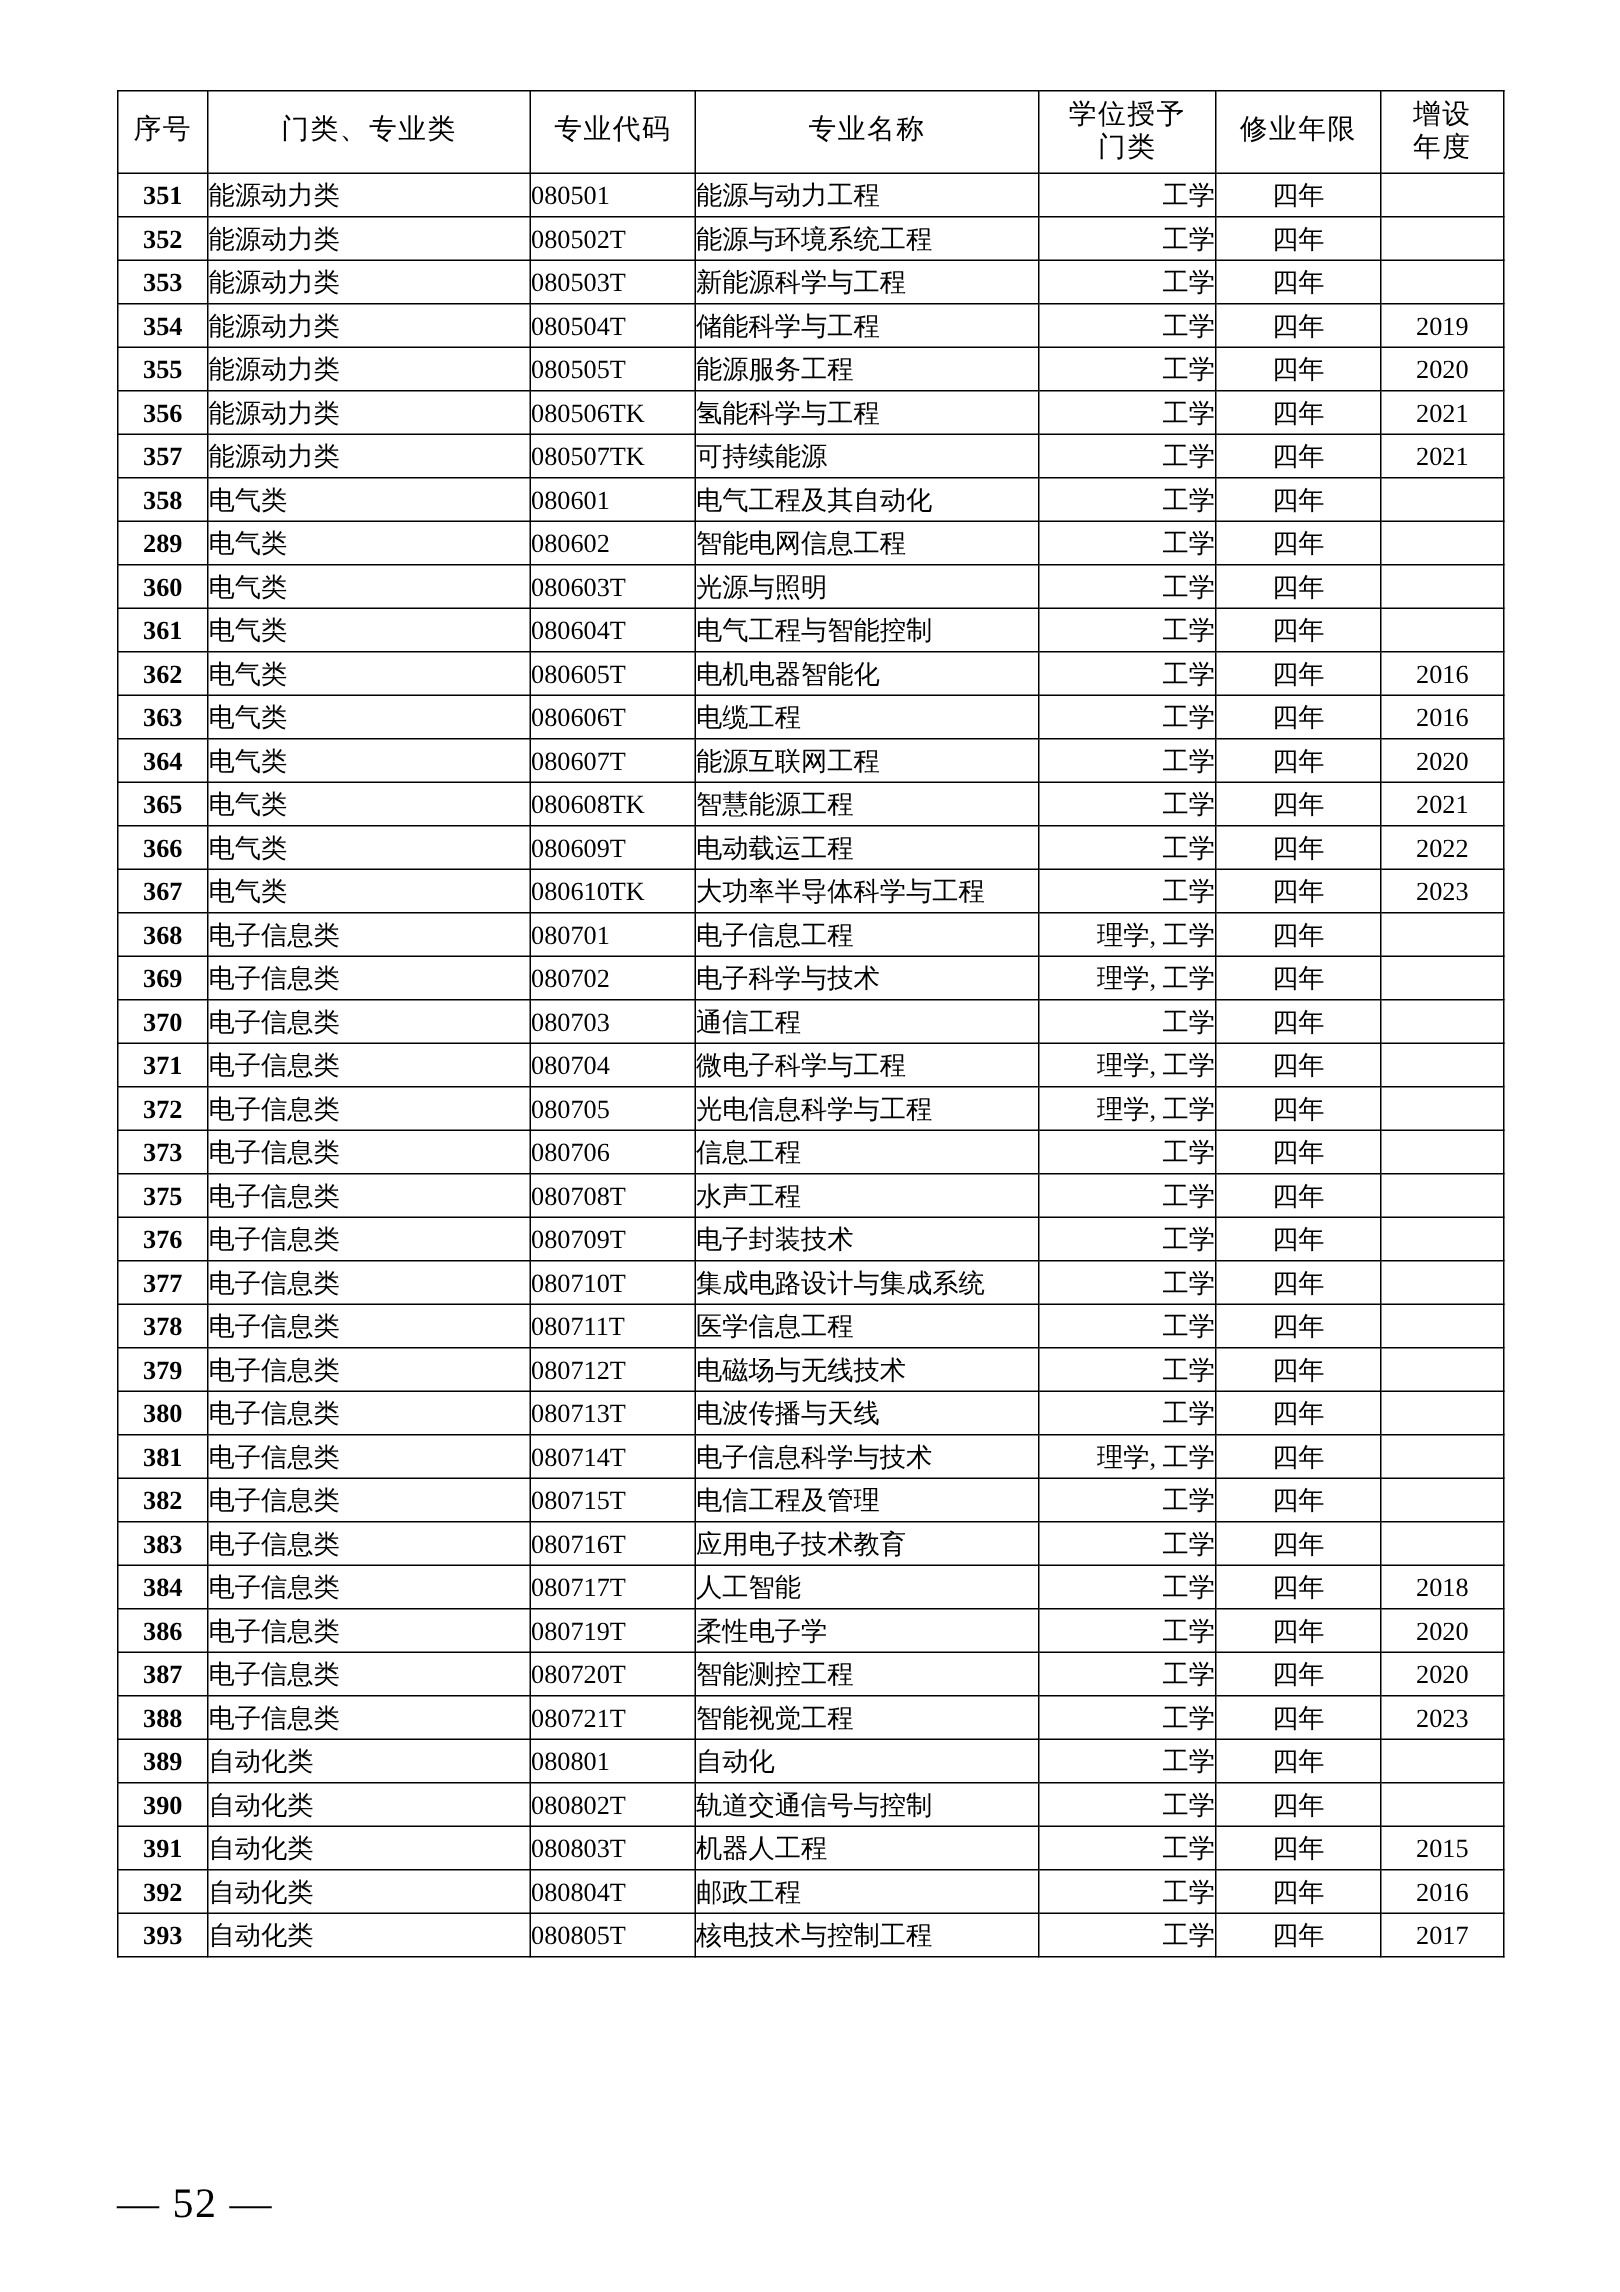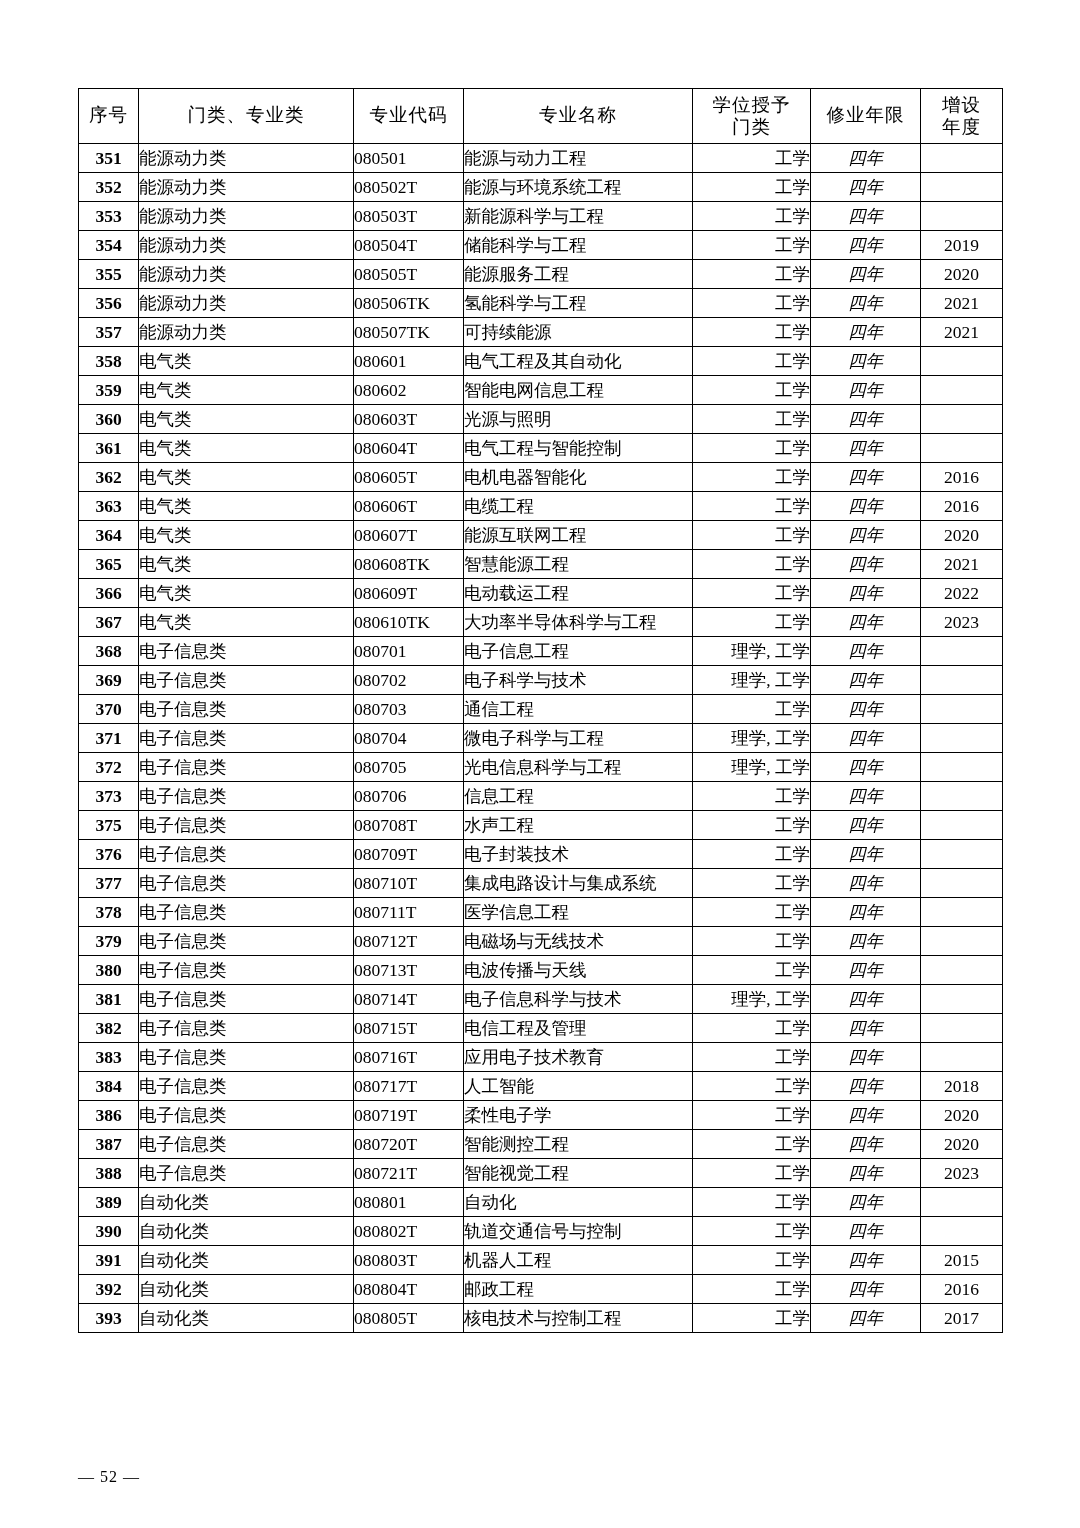--- a/index.html
+++ b/index.html
@@ -11,21 +11,21 @@
     width: 1080px;
     height: 1528px;
     font-family: "Liberation Serif", "DejaVu Serif", serif;
     color: #000000;
     position: relative;
   }
   .page {
     width: 1080px;
     height: 1528px;
     box-sizing: border-box;
-    padding: 88px 78px 0 78px;
+    padding: 60px 78px 0 78px;
     position: relative;
   }
   table.major-table {
     border-collapse: collapse;
     width: 924px;
     table-layout: fixed;
   }
   table.major-table th,
   table.major-table td {
     border: 1px solid #000000;
@@ -75,35 +75,34 @@
     padding-left: 7px;
     box-sizing: border-box;
   }
   td.degree {
     text-align: right;
     box-sizing: border-box;
   }
   td.years {
     text-align: center;
     box-sizing: border-box;
-    font-style: italic;
   }
   td.year {
     text-align: center;
     box-sizing: border-box;
   }
   .hdr-two-line {
     display: block;
     line-height: 1.2;
   }
   .page-number {
     position: absolute;
     left: 78px;
     bottom: 42px;
-    font-size: 16px;
+    font-size: 28px;
     letter-spacing: 1px;
     font-family: "Liberation Serif", "DejaVu Serif", serif;
   }
 </style>
 </head>
 <body>
 
 <div class="page">
 
   <table class="major-table">
@@ -200,21 +199,21 @@
         <tr>
           <td class="idx">358</td>
           <td class="cat">电气类</td>
           <td class="code">080601</td>
           <td class="name">电气工程及其自动化</td>
           <td class="degree">工学</td>
           <td class="years">四年</td>
           <td class="year"></td>
         </tr>
         <tr>
-          <td class="idx">359</td>
+          <td class="idx">289</td>
           <td class="cat">电气类</td>
           <td class="code">080602</td>
           <td class="name">智能电网信息工程</td>
           <td class="degree">工学</td>
           <td class="years">四年</td>
           <td class="year"></td>
         </tr>
         <tr>
           <td class="idx">360</td>
           <td class="cat">电气类</td>

